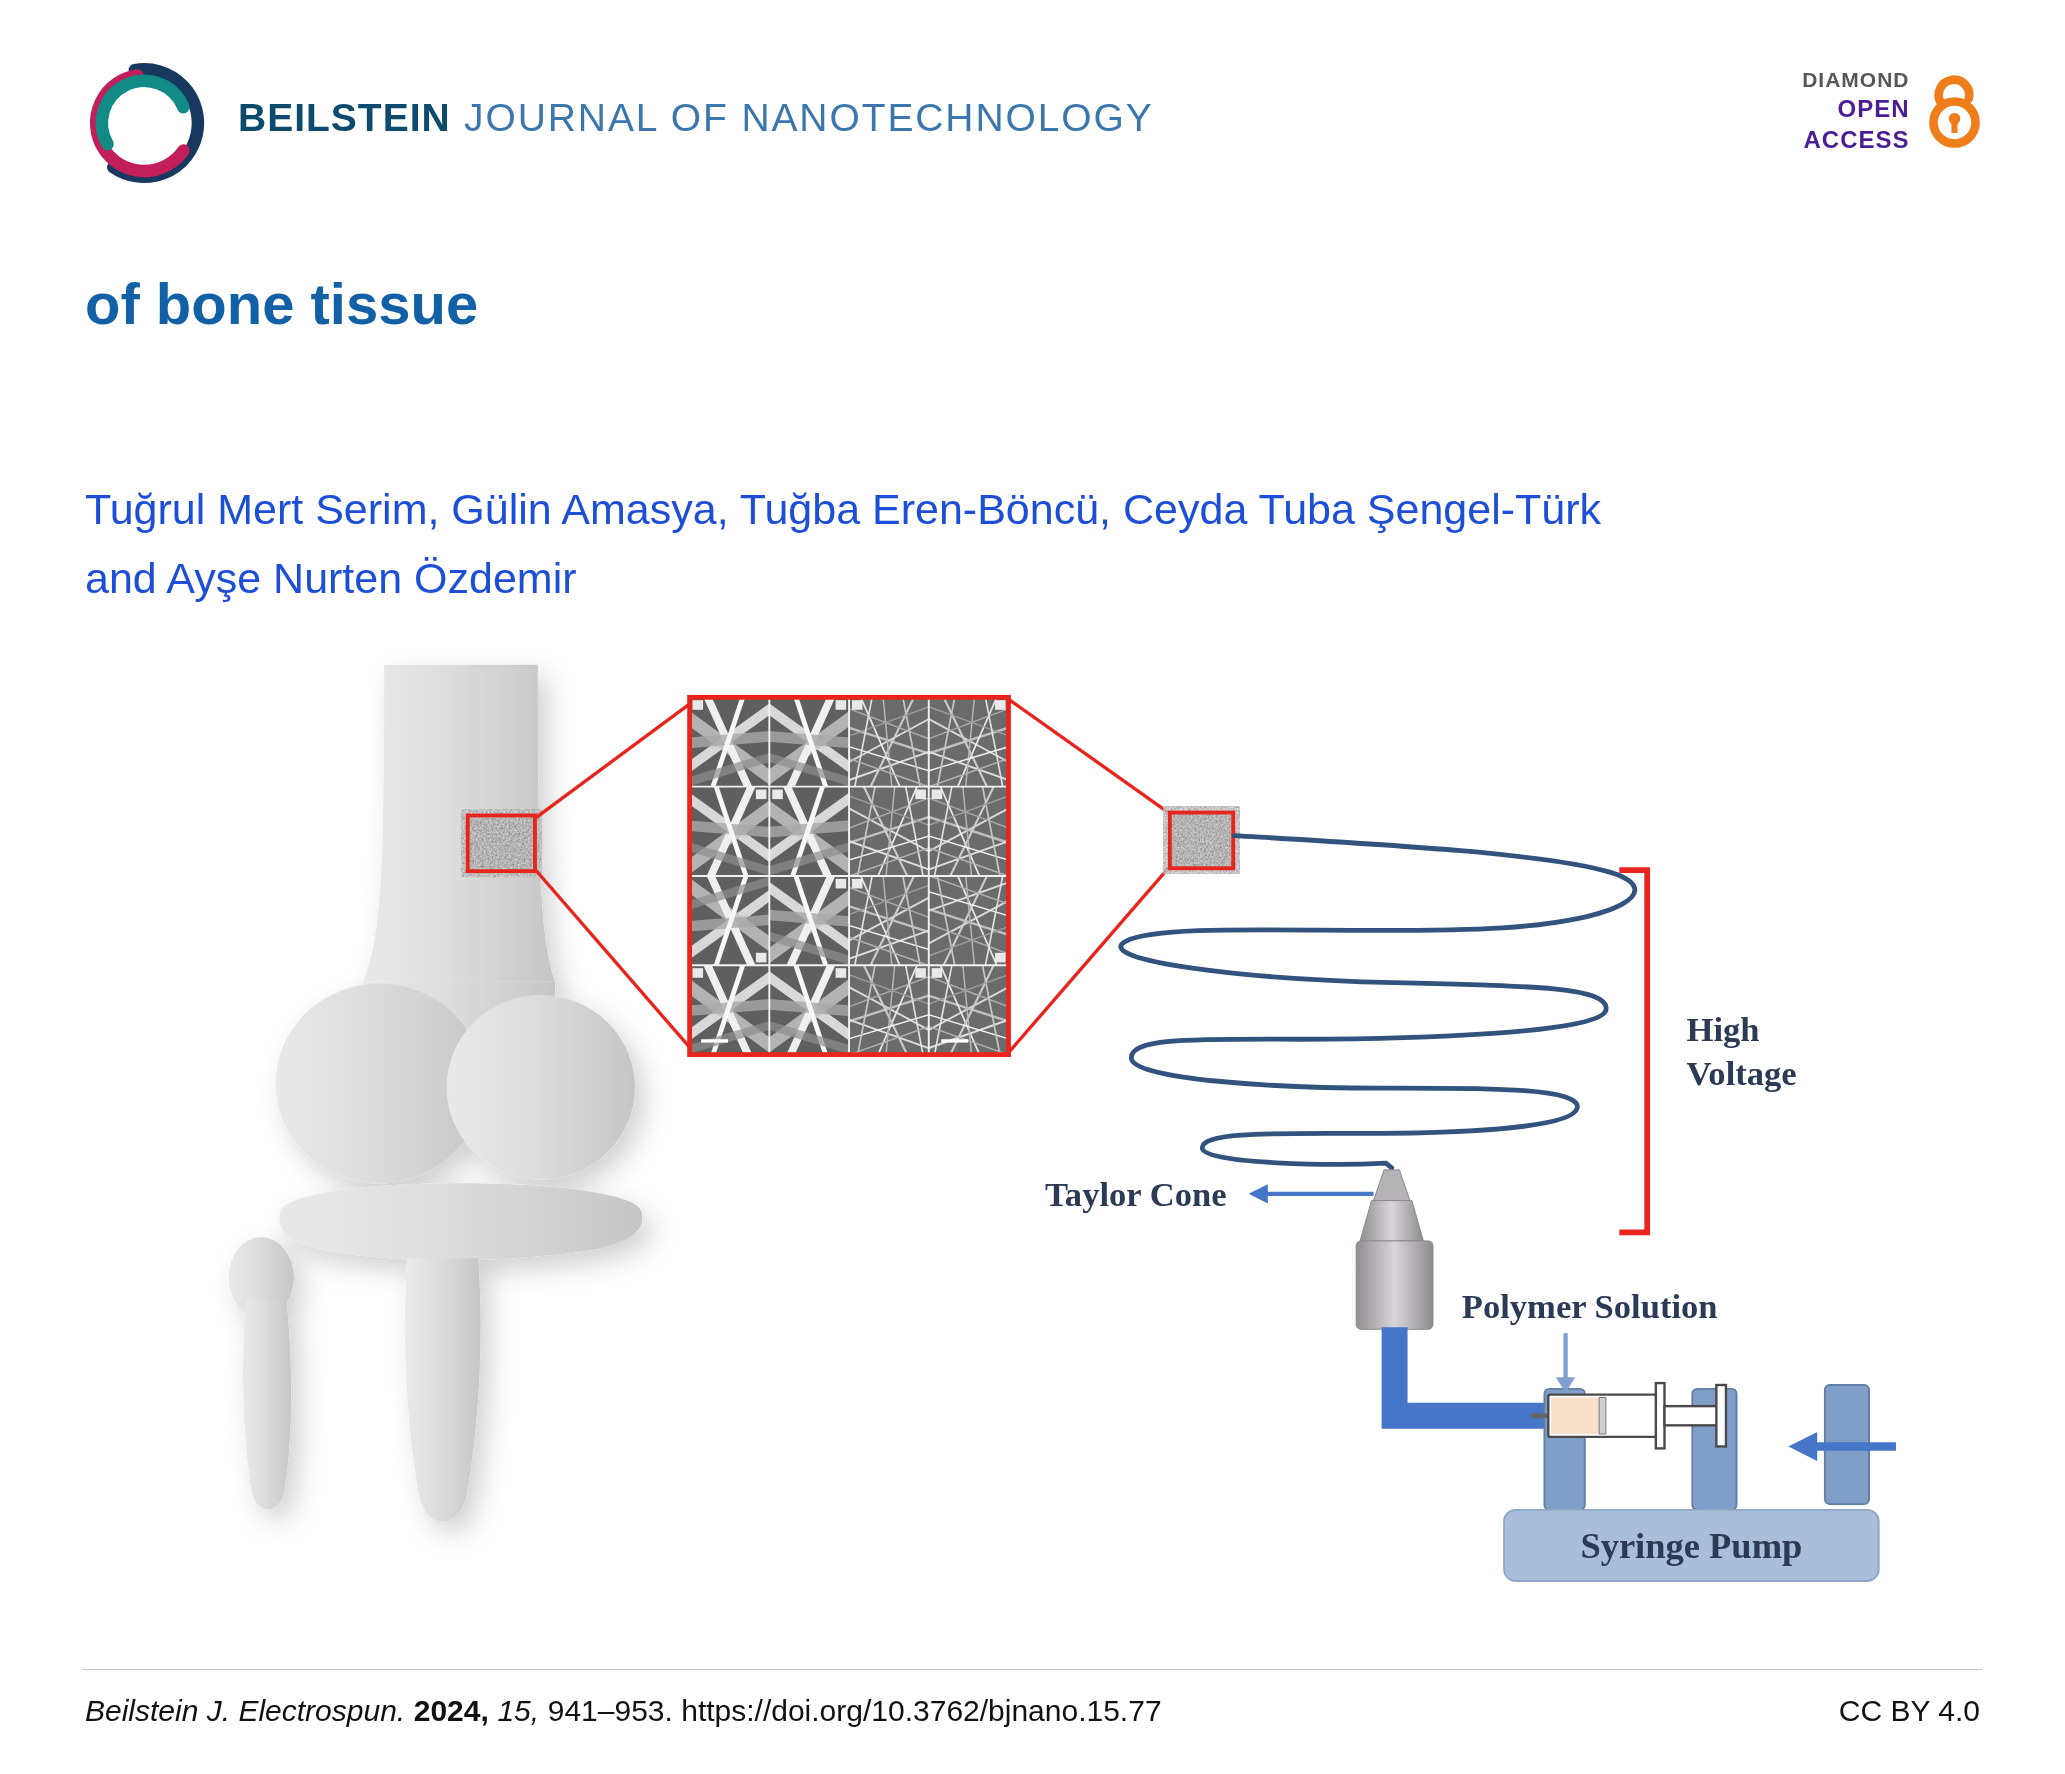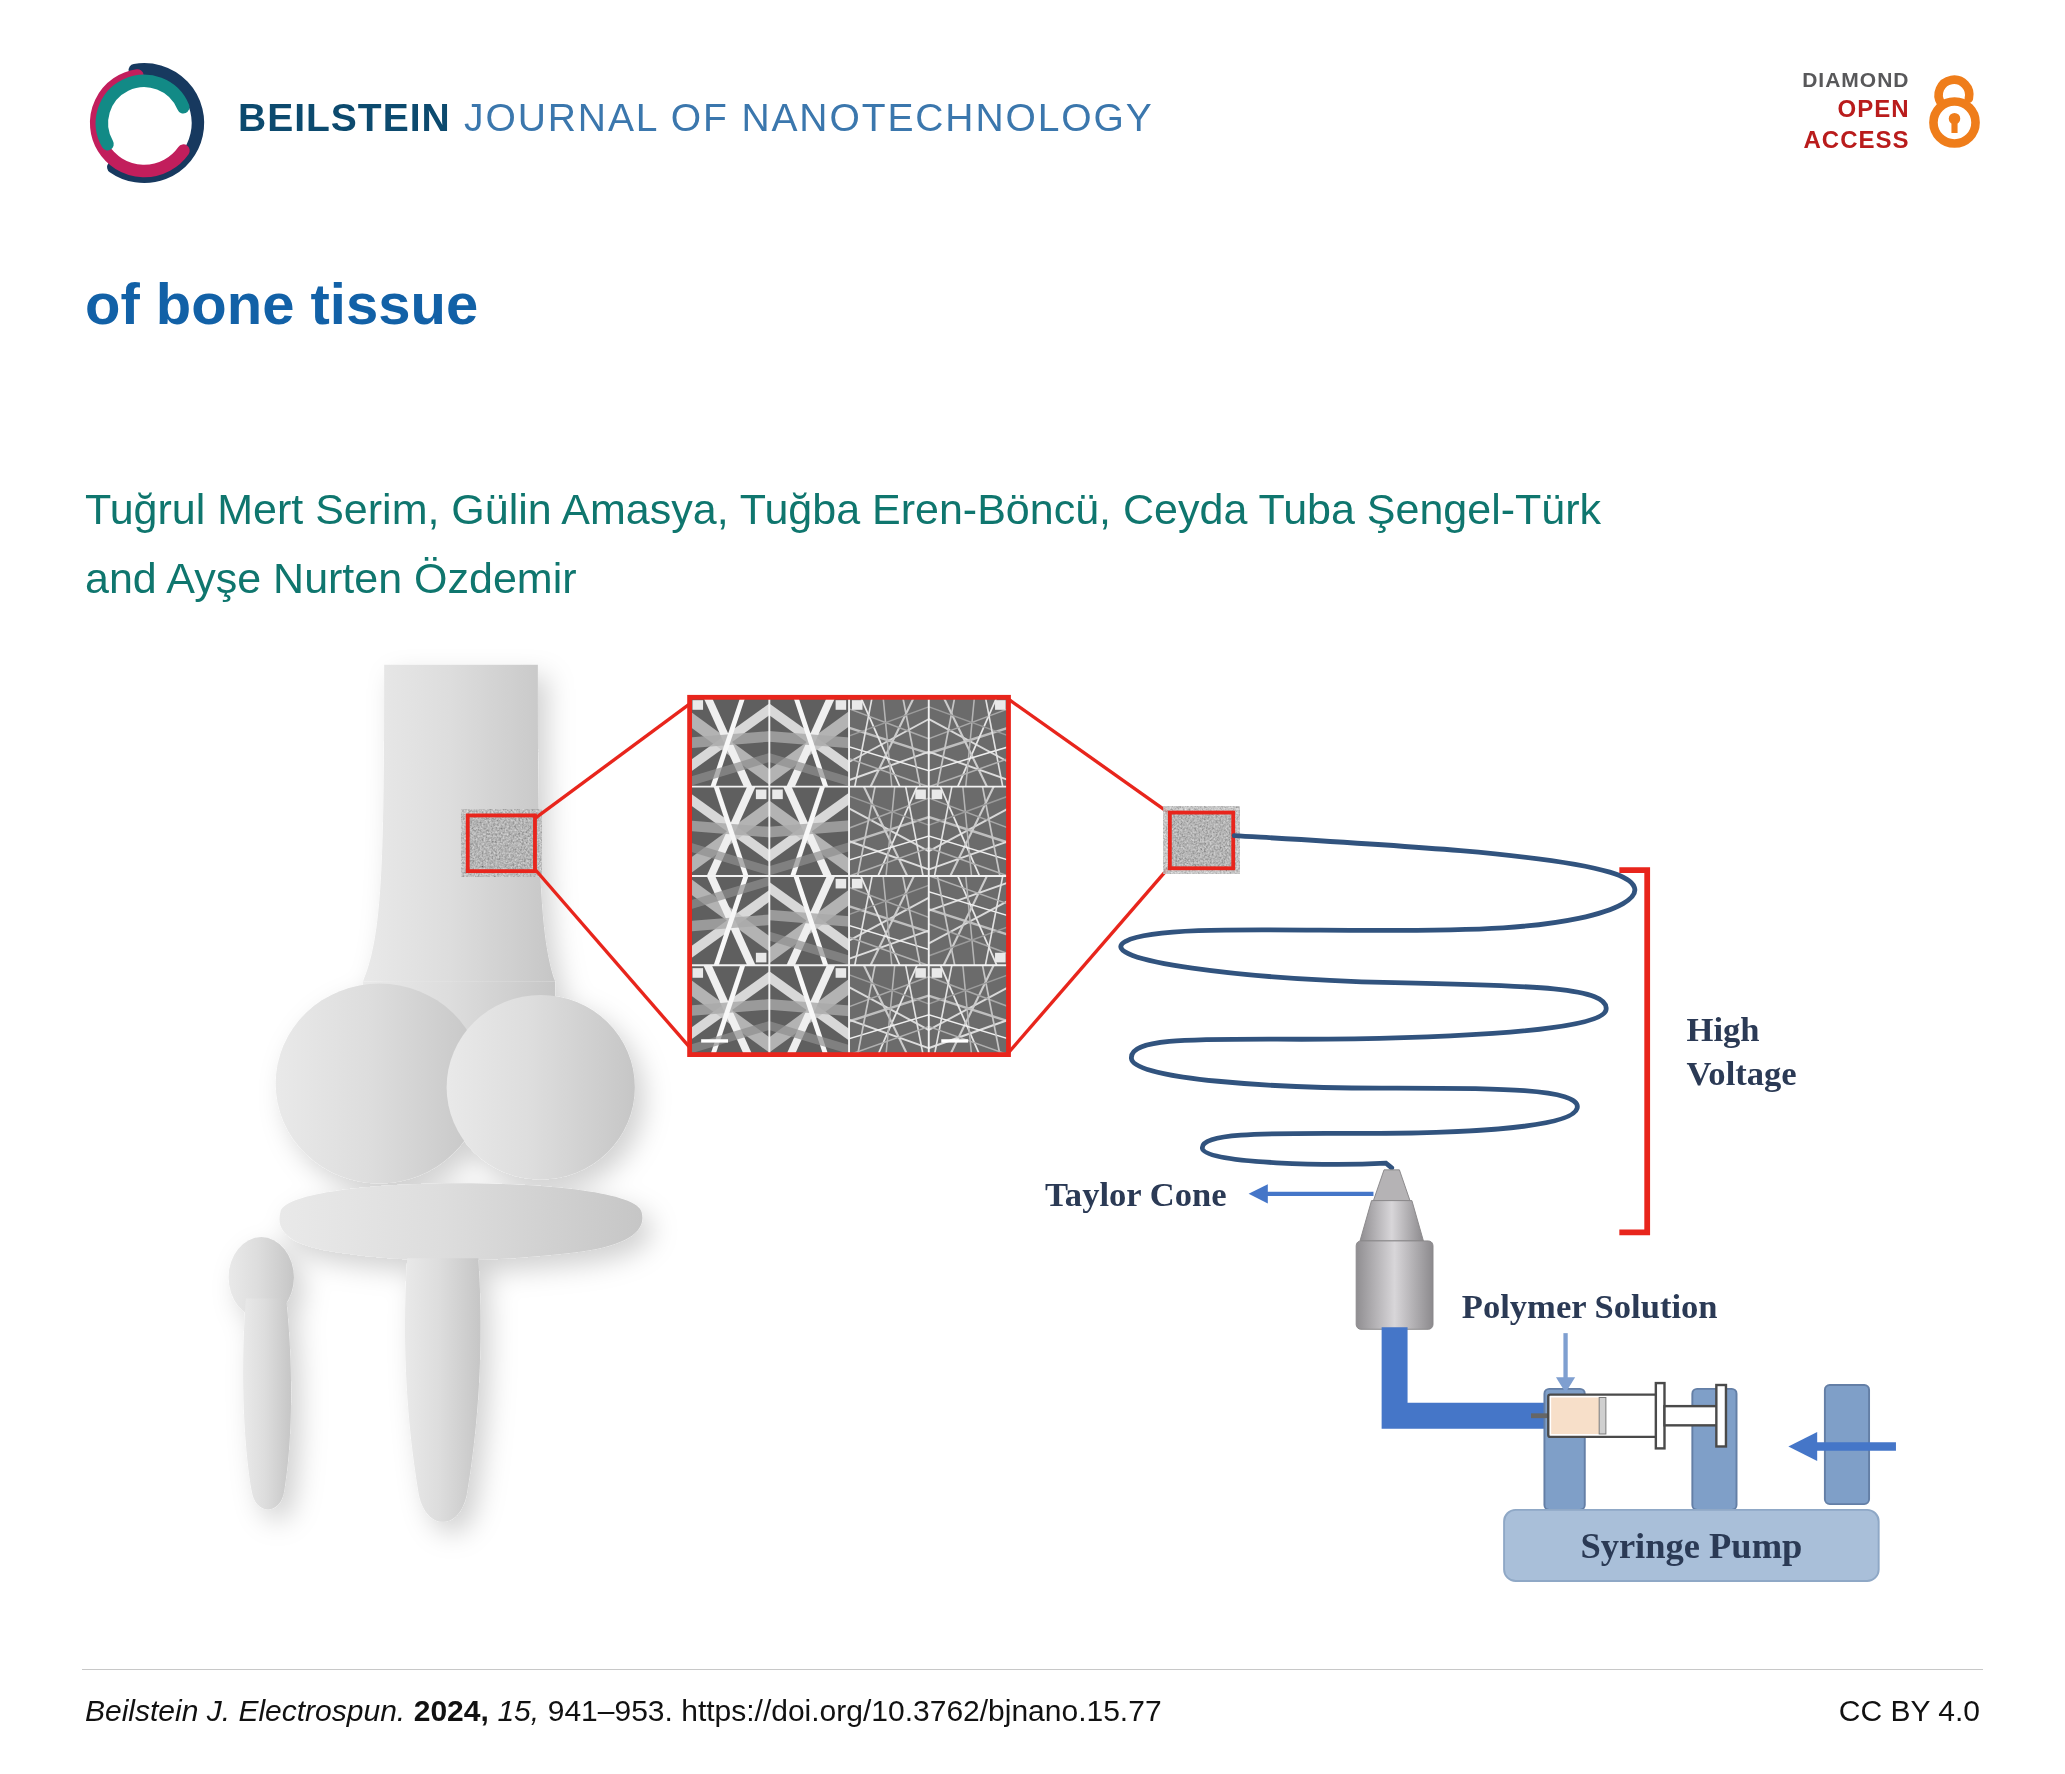--- a/index.html
+++ b/index.html
@@ -11,25 +11,25 @@
   .abs { position:absolute; }
 
   
   .journal-line { left:238px; top:96px; font-size:39px; white-space:nowrap; }
   .jbold { color:#0c4a6e; font-weight:700; letter-spacing:1px; }
   .jrest { color:#3b77ad; font-weight:400; margin-left:13.4px; letter-spacing:1.9px; }
 
   .oa { right:77px; top:67px; display:flex; gap:11.5px; }
   .oa-text { text-align:right; font-weight:700; line-height:1.28; }
   .oa-diamond { font-size:21px; color:#58585a; letter-spacing:1px; }
-  .oa-open, .oa-access { font-size:24px; color:#b91c1c; letter-spacing:1px; }
+  .oa-open, .oa-access { font-size:24px; color:#4c1d95; letter-spacing:1px; }
 
   
   .title { left:85px; top:263px; font-size:58px; font-weight:700; color:#1261a7; line-height:1.43; }
-  .authors { left:85px; top:475px; font-size:43px; color:#0f766e; line-height:1.6; }
+  .authors { left:85px; top:475px; font-size:43px; color:#1d4ed8; line-height:1.6; }
 
   
   .footer-rule { left:82px; right:82px; top:1669px; border-top:1.9px solid #c8c8c8; height:0; }
   .footer-left { left:85px; top:1694px; font-size:30px; color:#111; white-space:nowrap; }
   .footer-left span { margin-right:8.6px; }
   .footer-left span:last-child { margin-right:12px; }
   .footer-left .it { font-style:italic; }
   .footer-left .bd { font-weight:700; }
   .footer-right { right:85px; top:1694px; font-size:30px; color:#111; }
 

